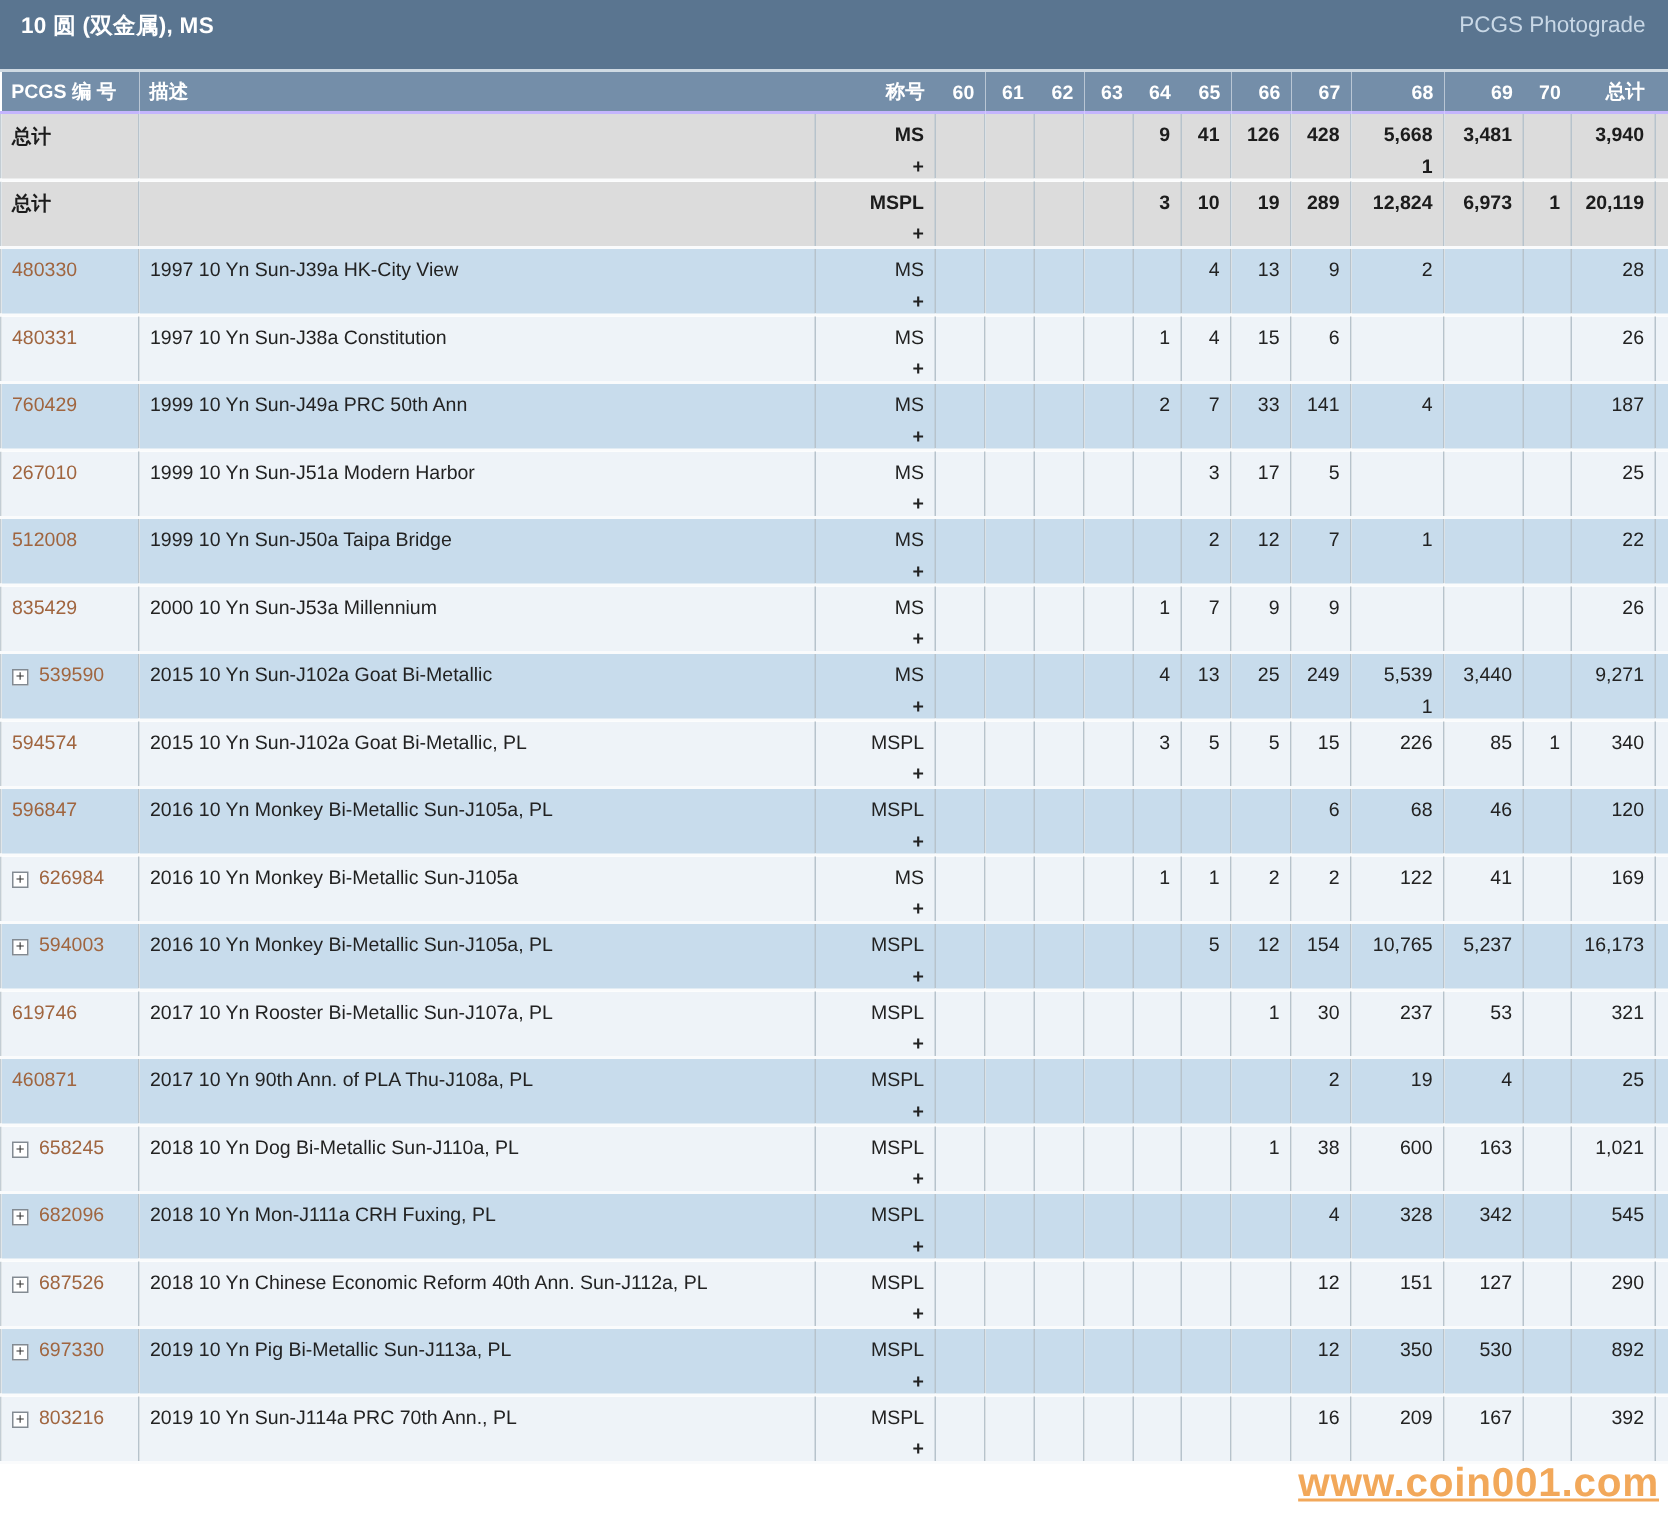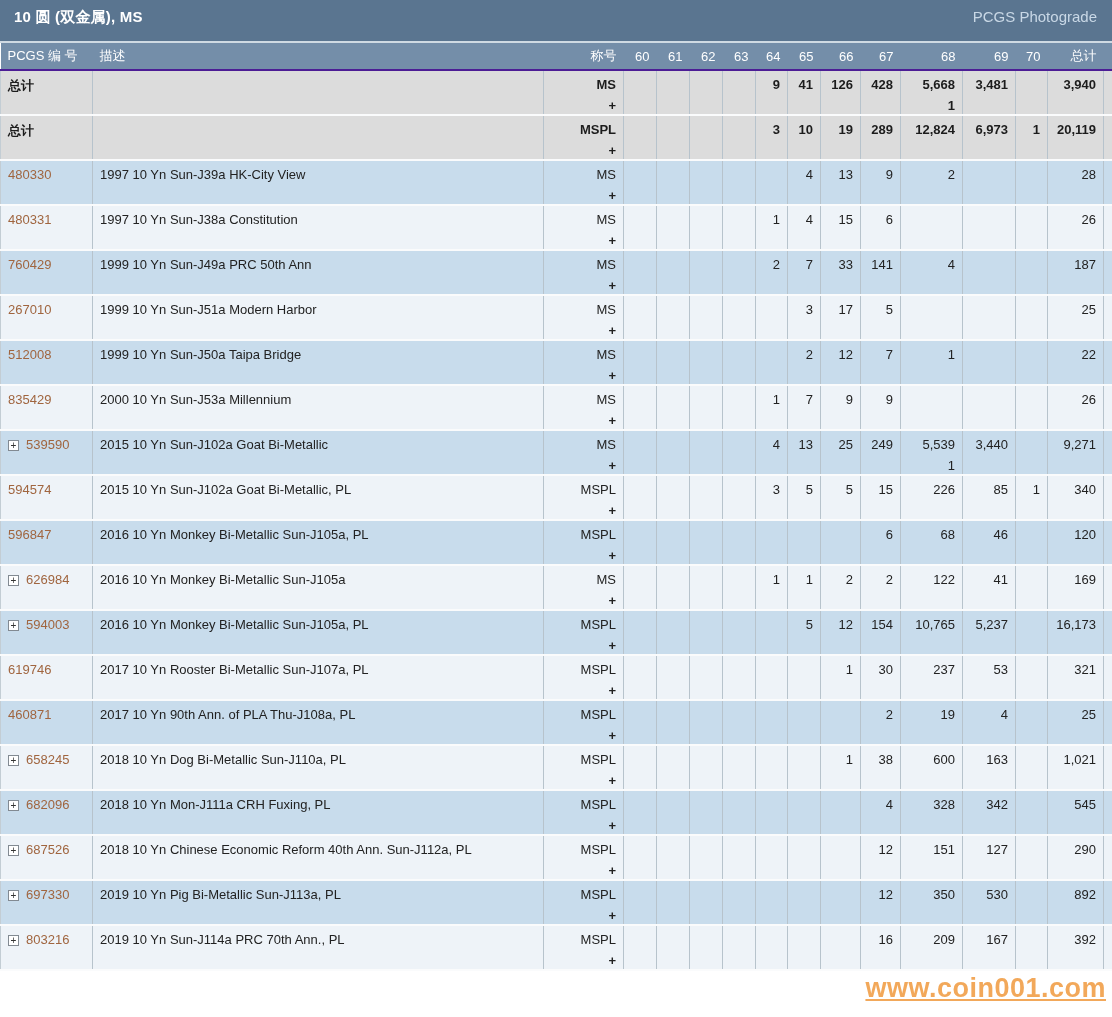--- a/index.html
+++ b/index.html
@@ -4,32 +4,32 @@
 <style>
   * { box-sizing: border-box; }
   html,body { margin:0; padding:0; }
   body {
     width:1112px; height:1017px; overflow:hidden; position:relative;
     background:#ffffff;
     font-family:"Liberation Sans","DejaVu Sans",sans-serif;
   }
   
   .titlebar {
-    height:41px; background:#5a7590; color:#fff;
+    height:46px; background:#5a7590; color:#fff;
     display:flex; justify-content:space-between; align-items:flex-start;
     padding:8px 15px 0 14px;
   }
   .titlebar .title { font-size:15px; font-weight:700; letter-spacing:.2px; }
   .titlebar .pg-link { font-size:15px; font-weight:400; color:#c9d8e6; cursor:pointer; }
   .bar-sep { height:2px; background:#cfdae3; }
   
   table { border-collapse:collapse; table-layout:fixed; width:1112px; }
   thead th {
-    background:#748ea9; color:#ffffff; font-size:13px; font-weight:400;
-    height:27px; padding:0 7px; border:none; border-bottom:2px solid #4c1d95;
+    background:#748ea9; color:#ffffff; font-size:13px; font-weight:700;
+    height:27px; padding:0 7px; border:none; border-bottom:2px solid #c4b5fd;
     white-space:nowrap; overflow:hidden;
   }
   tbody td {
     vertical-align:top; padding:6px 7px 0 7px; font-size:13px; color:#222222;
     height:45px; border-right:1px solid #b7c3cc; border-bottom:2px solid #fafbfc;
     white-space:nowrap; overflow:hidden;
   }
   tbody td:first-child { border-left:1px solid #c3cdd4; }
   td.ovf { border-right:none; padding:0; }
   tr.totals td { background:#dcdcdc; font-weight:700; color:#1c1c1c; }

